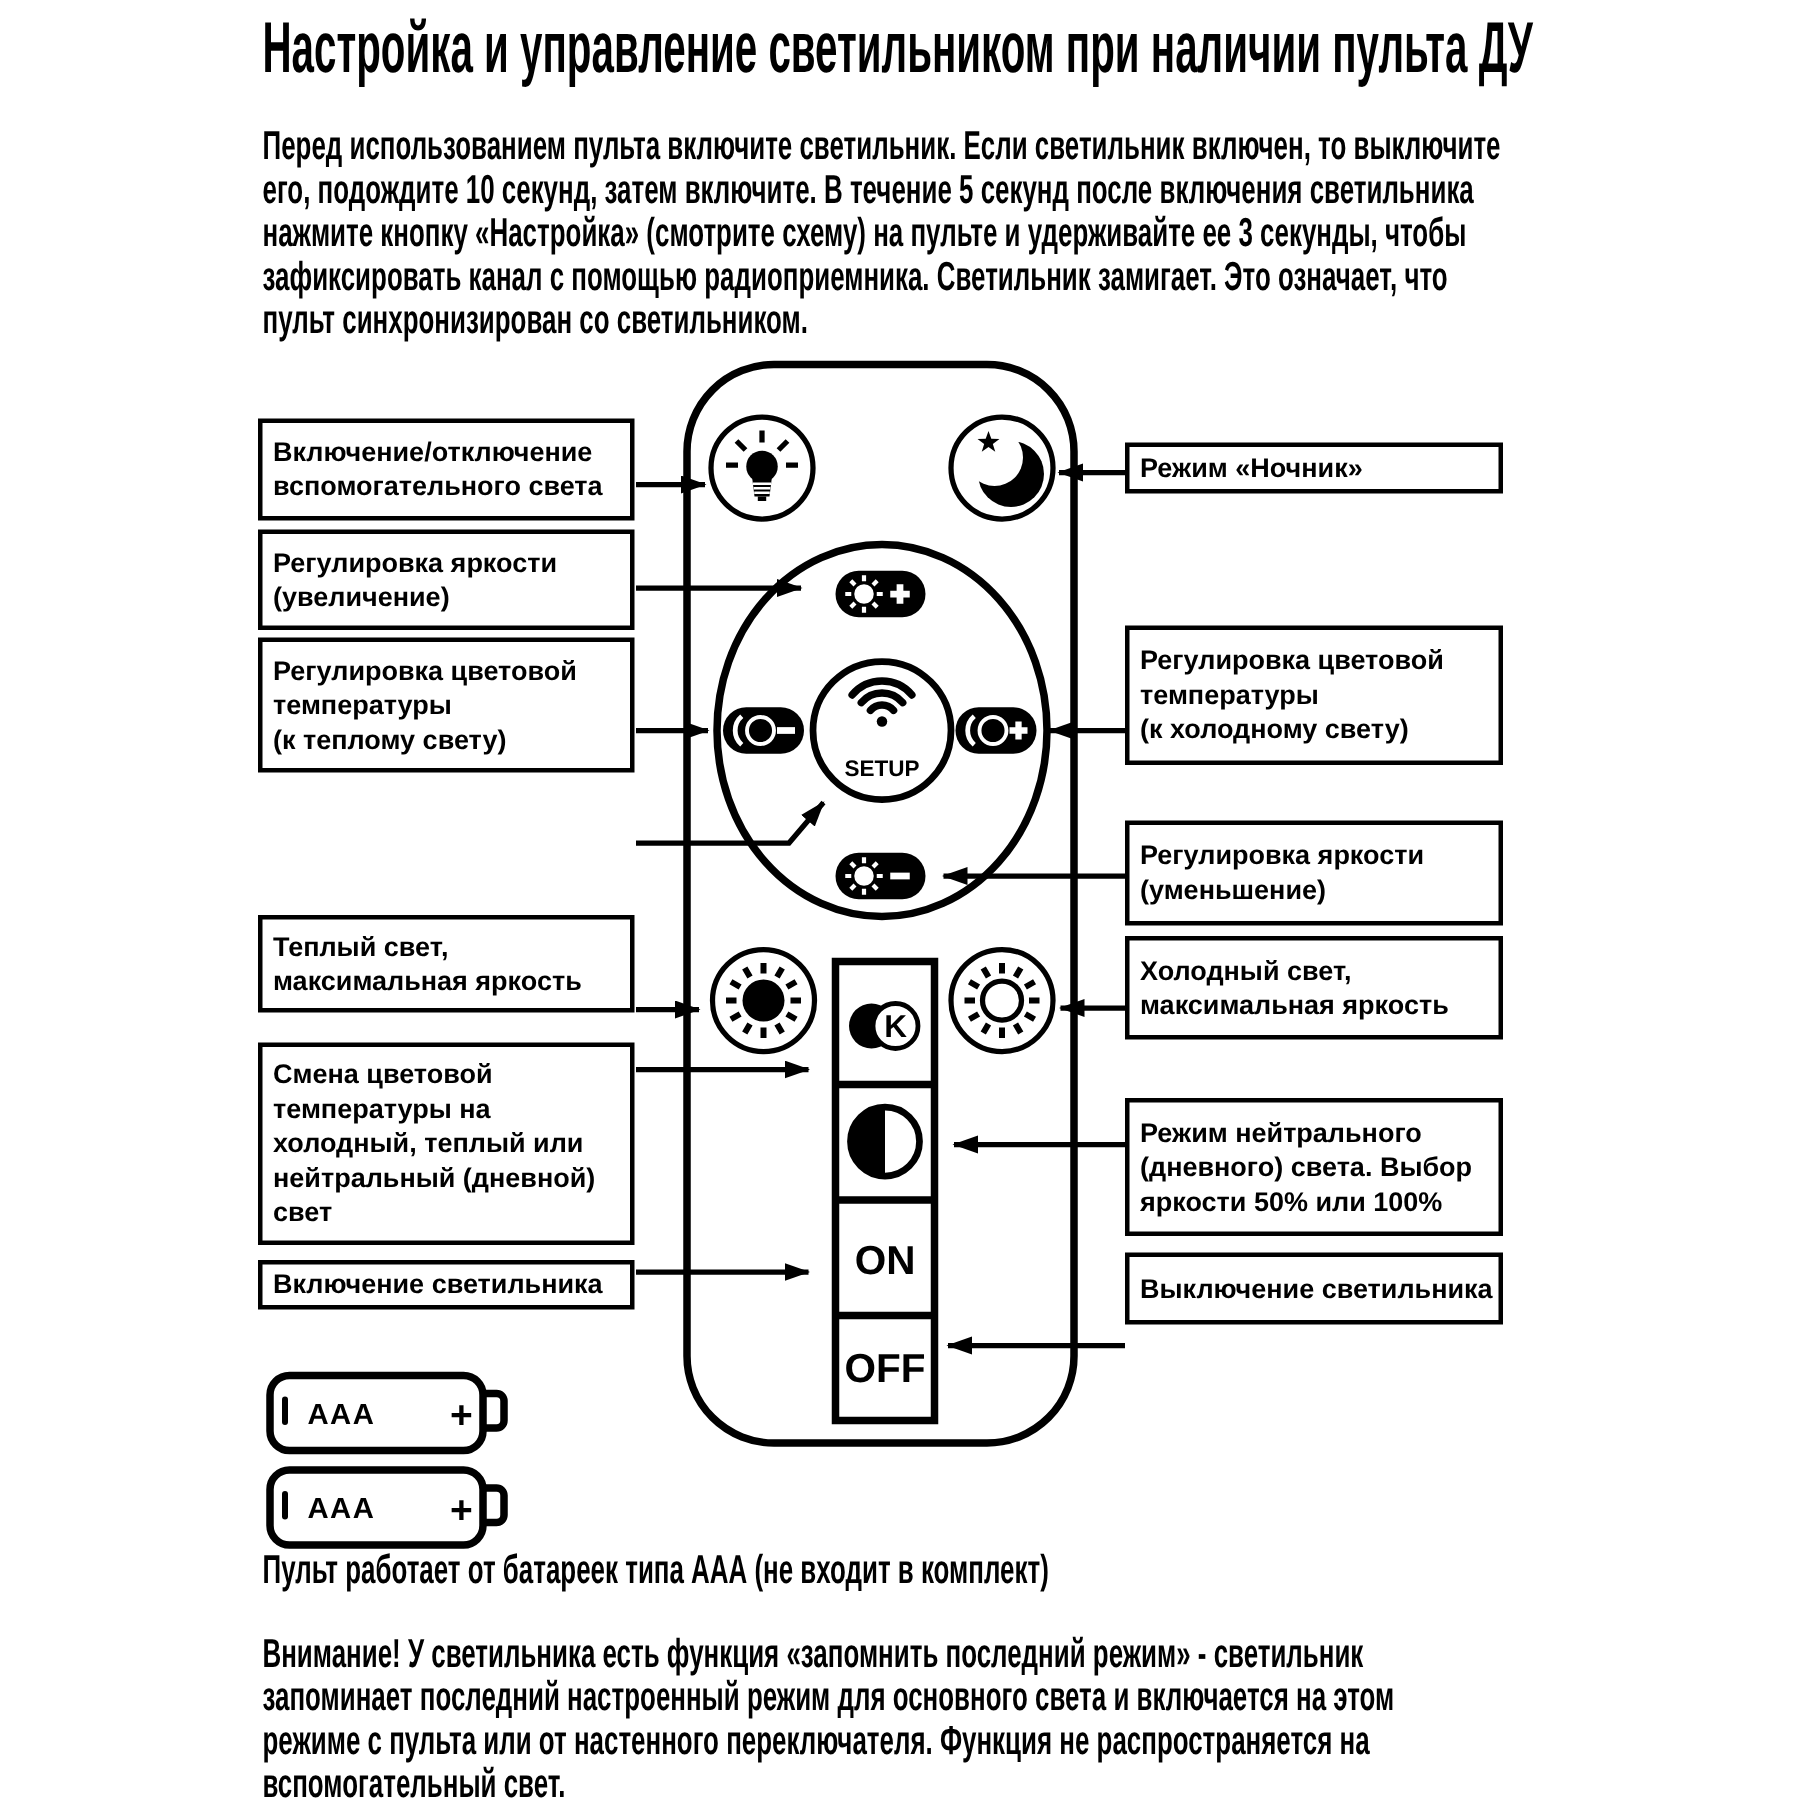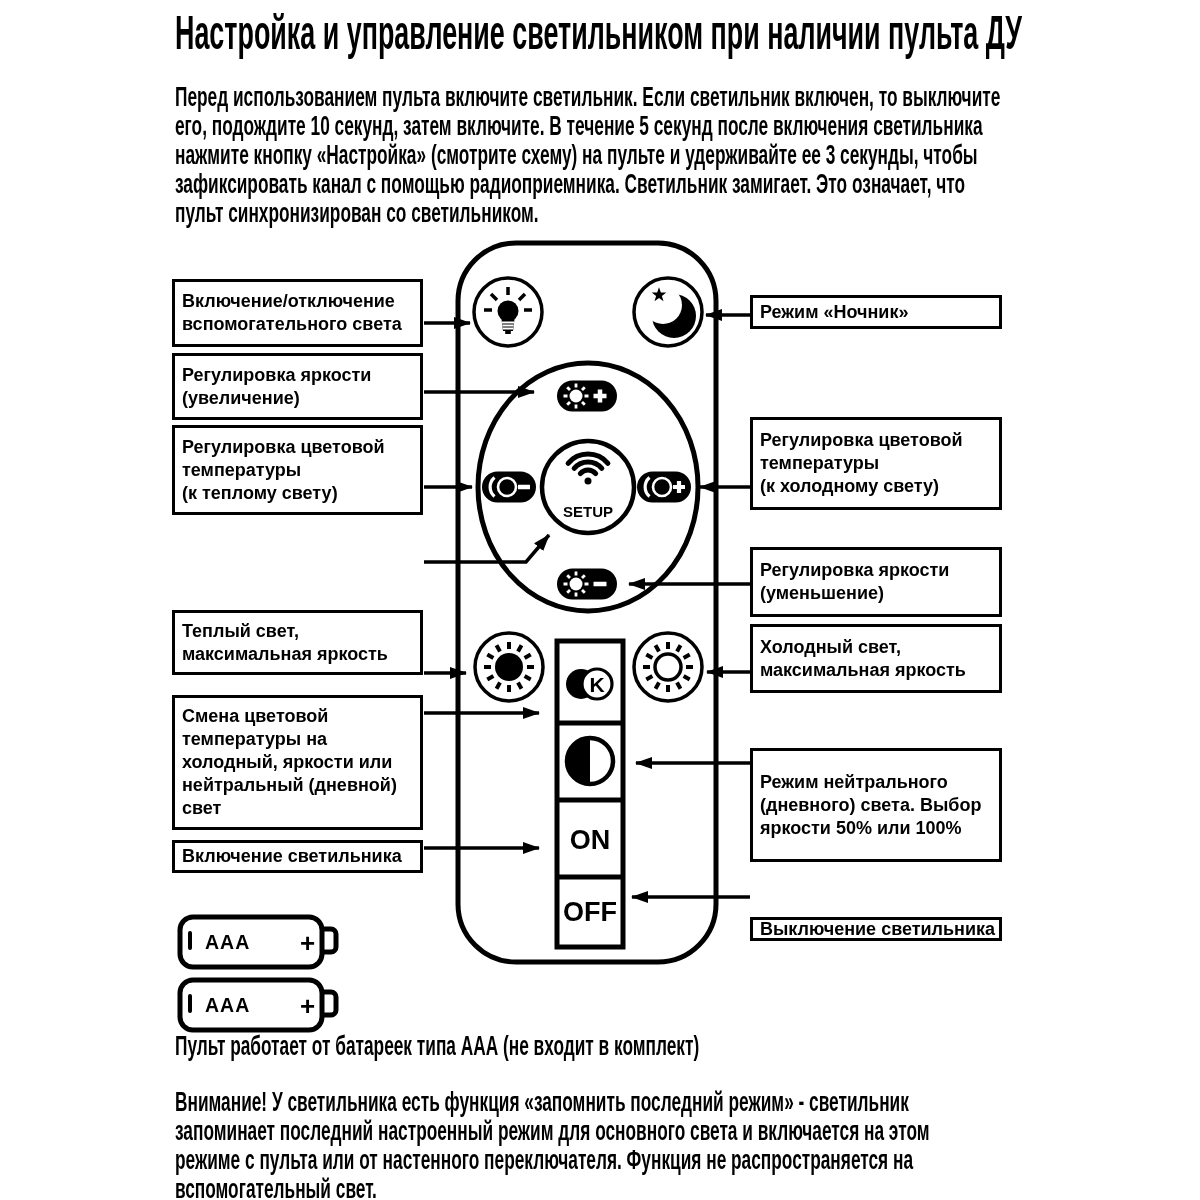--- a/index.html
+++ b/index.html
@@ -188,21 +188,21 @@
 температуры
 (к теплому свету)</span>
     </div>
   <div class="box cl" style="top:610px;height:65px">
     <span>Теплый свет,
 максимальная яркость</span>
     </div>
   <div class="box cl" style="top:695px;height:135px">
     <span>Смена цветовой
 температуры на
-холодный, яркости или
+холодный, теплый или
 нейтральный (дневной)
 свет</span>
     </div>
   <div class="box cl" style="top:840px;height:33px">
     <span>Включение светильника</span>
     </div>
 
   <div class="box cr" style="top:295px;height:34px">
     <span>Режим «Ночник»</span>
     </div>
@@ -212,26 +212,26 @@
 (к холодному свету)</span>
     </div>
   <div class="box cr" style="top:547px;height:70px">
     <span>Регулировка яркости
 (уменьшение)</span>
     </div>
   <div class="box cr" style="top:624px;height:69px">
     <span>Холодный свет,
 максимальная яркость</span>
     </div>
-  <div class="box cr" style="top:748px;height:114px">
+  <div class="box cr" style="top:732px;height:92px">
     <span>Режим нейтрального
 (дневного) света. Выбор
 яркости 50% или 100%</span>
     </div>
-  <div class="box cr" style="top:917px;height:24px">
+  <div class="box cr" style="top:835px;height:48px">
     <span>Выключение светильника</span>
     </div>
 
   <div class="para" id="battery-note">Пульт работает от батареек типа ААА (не входит в комплект)</div>
   <div class="para" id="warning">Внимание! У светильника есть функция «запомнить последний режим» - светильник
 запоминает последний настроенный режим для основного света и включается на этом
 режиме с пульта или от настенного переключателя. Функция не распространяется на
 вспомогательный свет.</div>
 
 </div>

